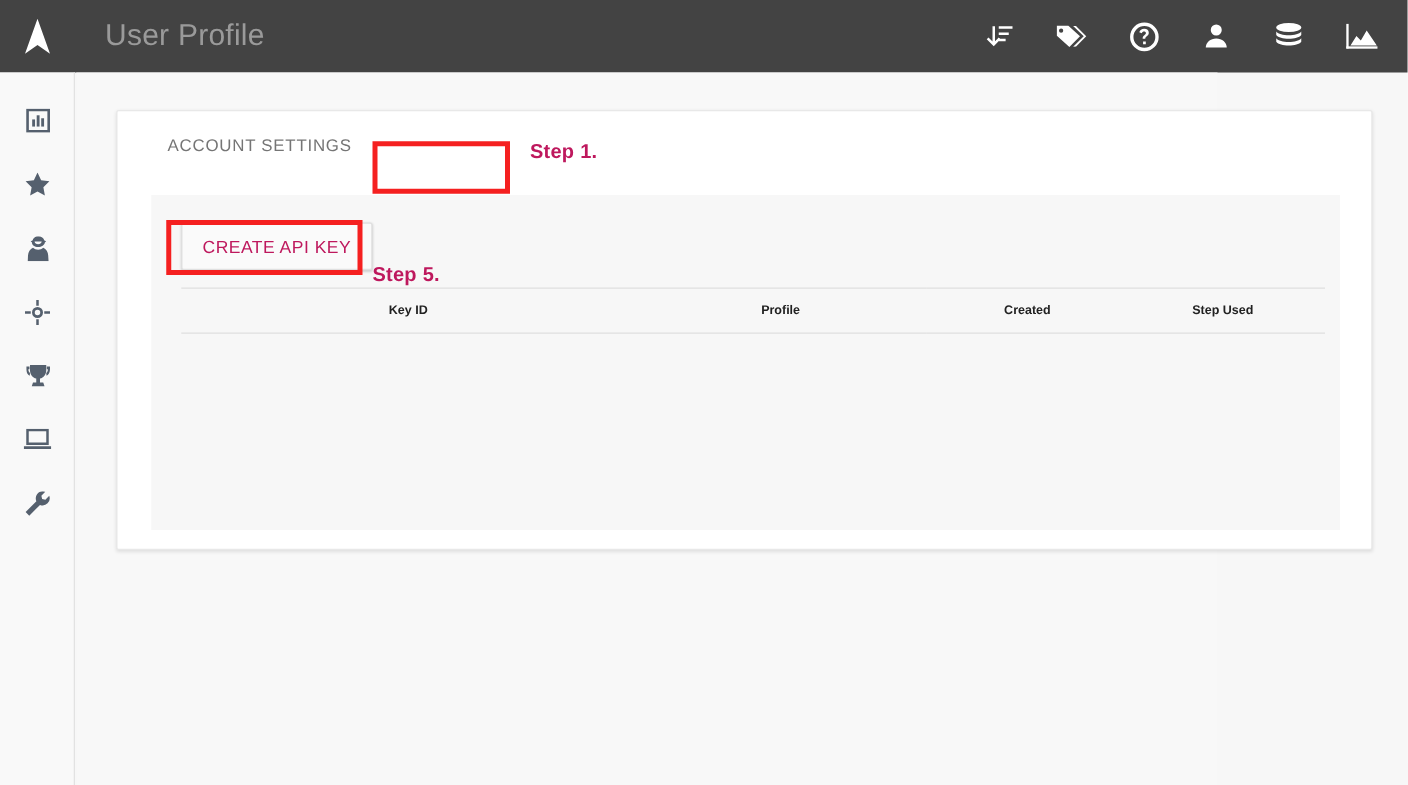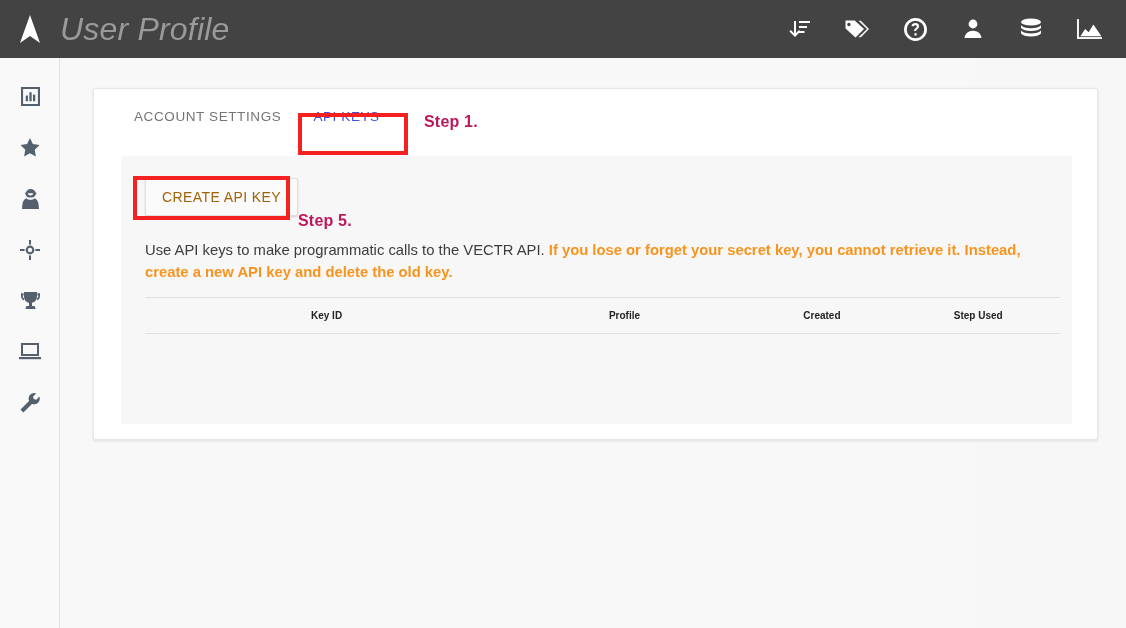--- a/index.html
+++ b/index.html
@@ -24,24 +24,24 @@
   }
   .logo-box {
     width: 60px;
     height: 58px;
     display: flex;
     align-items: center;
     justify-content: center;
   }
   .app-title {
     color: #9a9a9a;
-    font-size: 32px;
+    font-size: 24px;
     font-weight: 400;
     letter-spacing: .2px;
-    font-style: italic;
+    margin-left: 24px;
   }
   .topbar-icons {
     margin-left: auto;
     display: flex;
     align-items: center;
     gap: 28px;
     padding-right: 22px;
   }
   .topbar-icons .ti {
     width: 30px;
@@ -126,21 +126,21 @@
   }
 
   .create-btn {
     display: inline-block;
     background: #fafafa;
     border: 1px solid #e0e0e0;
     border-radius: 2px;
     box-shadow: 0 1px 2px rgba(0,0,0,.16);
     font-size: 14px;
     letter-spacing: .4px;
-    color: #a16207;
+    color: #be185d;
     padding: 10px 16px;
     cursor: pointer;
     font-family: "Liberation Sans", sans-serif;
   }
 
   .desc {
     margin-top: 23px;
     font-size: 14.8px;
     line-height: 22px;
     color: #3c3c3c;
@@ -309,30 +309,26 @@
     </svg>
   </div>
 </div>
 
 <div class="content">
 
   <div class="card">
 
     <div class="tabs">
       <div class="tab">ACCOUNT SETTINGS</div>
-      <div class="tab active">API KEYS</div>
     </div>
 
     <div class="panel">
 
       <button class="create-btn">CREATE API KEY</button>
 
-      <div class="desc">
-        <span>Use API keys to make programmatic calls to the VECTR API. </span><span class="warn">If you lose or forget your secret key, you cannot retrieve it. Instead, create a new API key and delete the old key.</span>
-      </div>
 
 
       <table class="tbl">
         <thead>
           <tr>
             <th class="th-keyid">Key ID</th>
             <th class="th-status">Profile</th>
             <th class="th-created">Created</th>
             <th class="th-lastused">Step Used</th>
           </tr>

